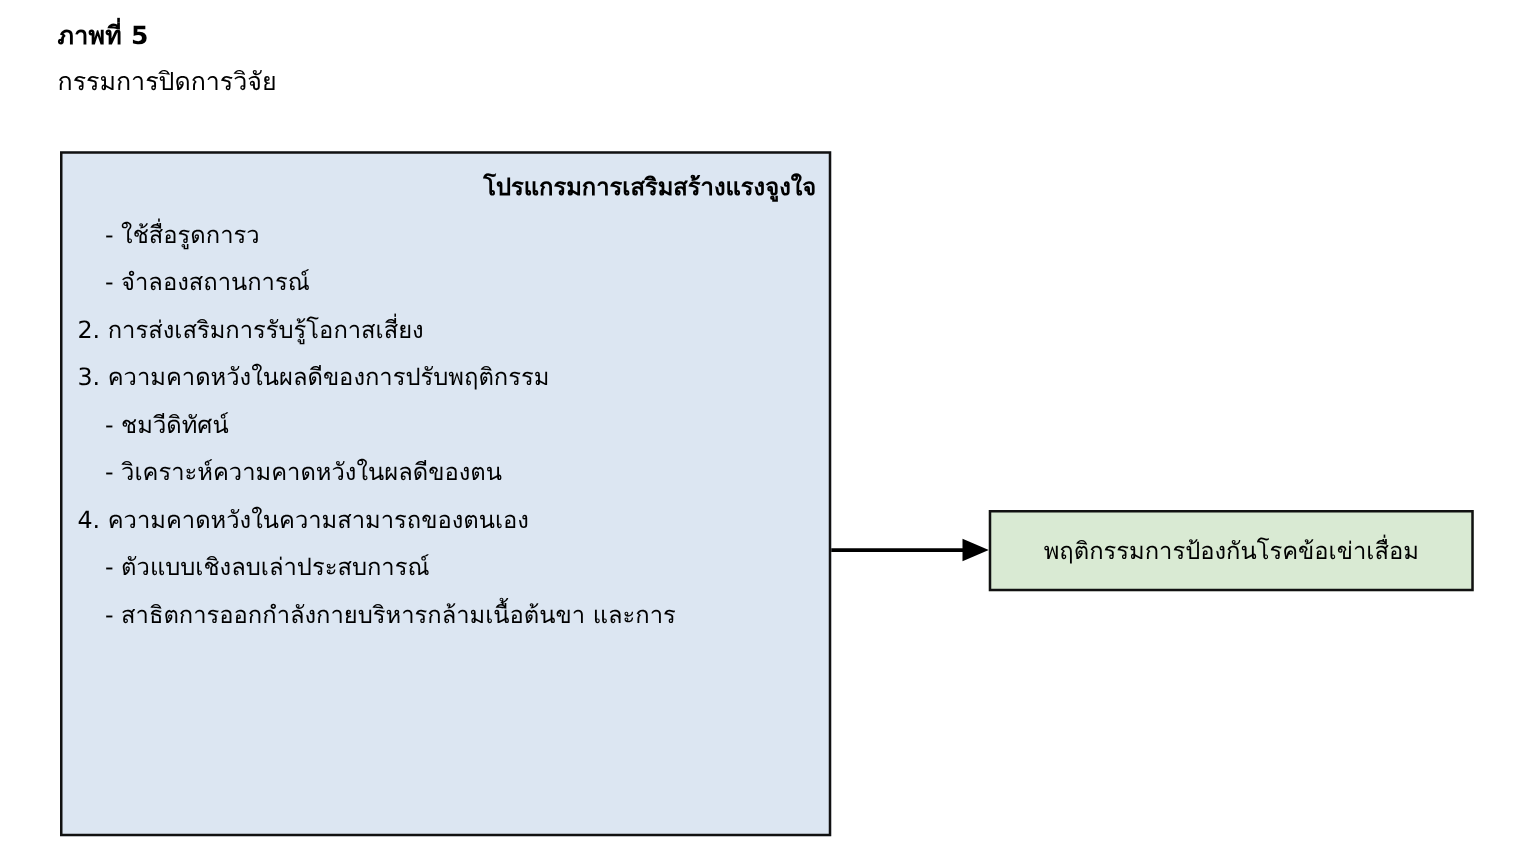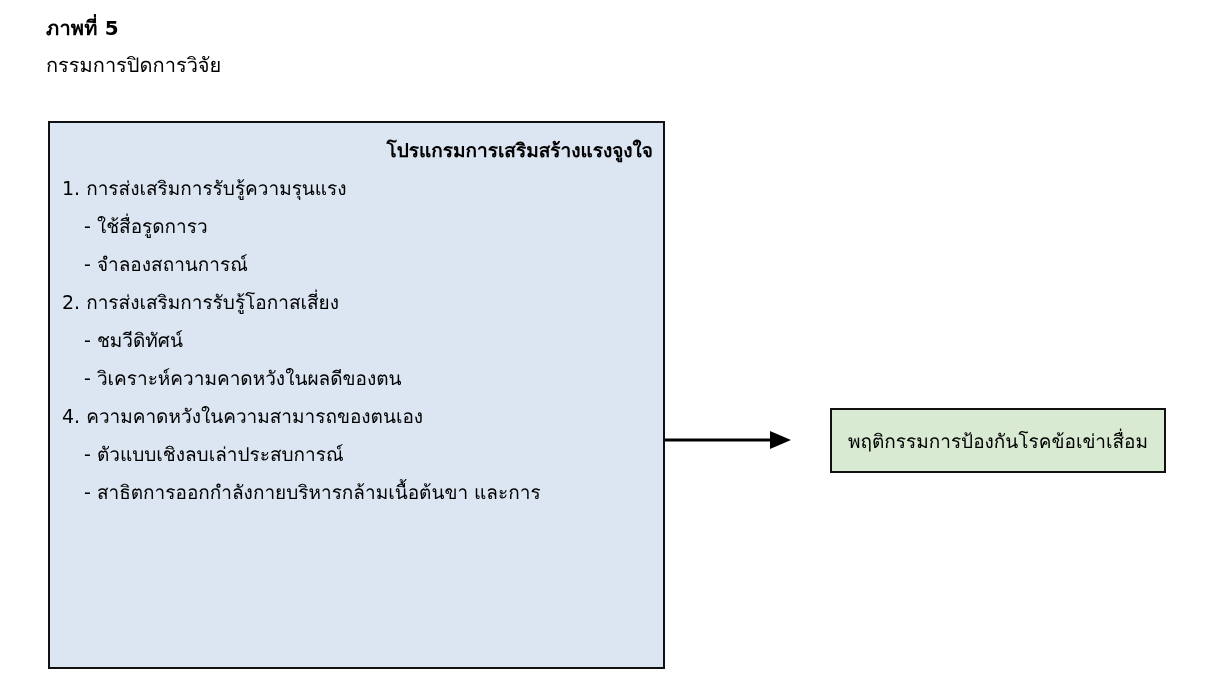--- a/index.html
+++ b/index.html
@@ -88,23 +88,23 @@
     position: absolute;
     left: 663px;
     top: 425px;
     width: 130px;
     height: 30px;
   }
 
   
   #outcome-box {
     position: absolute;
-    left: 830px;
+    left: 791px;
     top: 408px;
-    width: 336px;
+    width: 388px;
     height: 65px;
     box-sizing: border-box;
     background: #d9ead3;
     border: 2px solid #111111;
     display: flex;
     align-items: center;
     justify-content: center;
   }
   #outcome-label {
     font-size: 19px;
@@ -116,24 +116,24 @@
 <body>
 
 <div id="caption-block">
   <div id="figure-label">ภาพที่ 5</div>
   <div id="figure-title">กรรมการปิดการวิจัย</div>
 </div>
 
 <div id="program-box">
   <div id="program-heading">โปรแกรมการเสริมสร้างแรงจูงใจ</div>
   <ul id="program-list">
-    <li>1. การส่งเสริมการรับรู้ความรุนแรง</li>
     <li class="sub">- ใช้สื่อรูดการว</li>
     <li class="sub">- จำลองสถานการณ์</li>
     <li>2. การส่งเสริมการรับรู้โอกาสเสี่ยง</li>
+    <li>3. ความคาดหวังในผลดีของการปรับพฤติกรรม</li>
     <li class="sub">- ชมวีดิทัศน์</li>
     <li class="sub">- วิเคราะห์ความคาดหวังในผลดีของตน</li>
     <li>4. ความคาดหวังในความสามารถของตนเอง</li>
     <li class="sub">- ตัวแบบเชิงลบเล่าประสบการณ์</li>
     <li class="wrap">
       <span>- สาธิตการออกกำลังกายบริหารกล้ามเนื้อต้นขา และการ</span>
     </li>
   </ul>
 </div>
 

